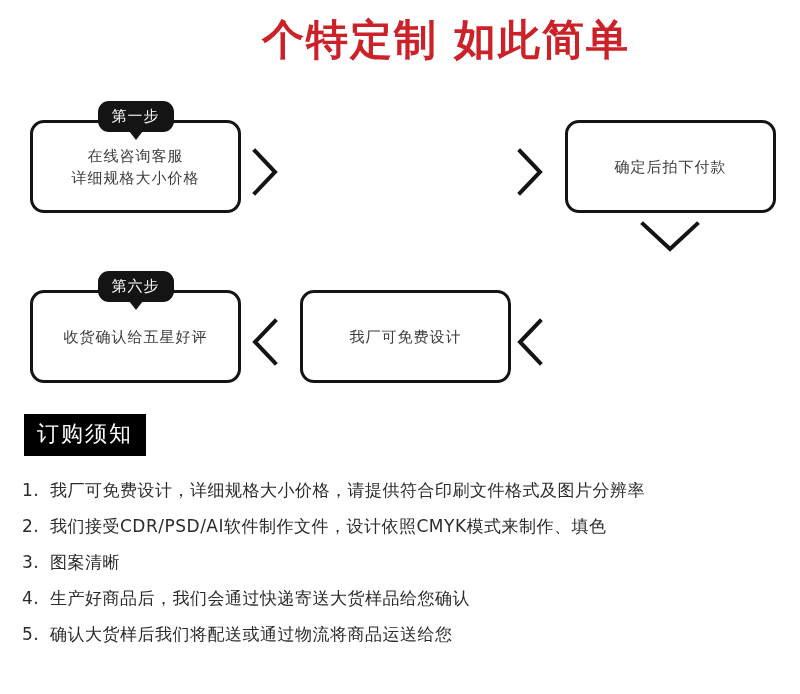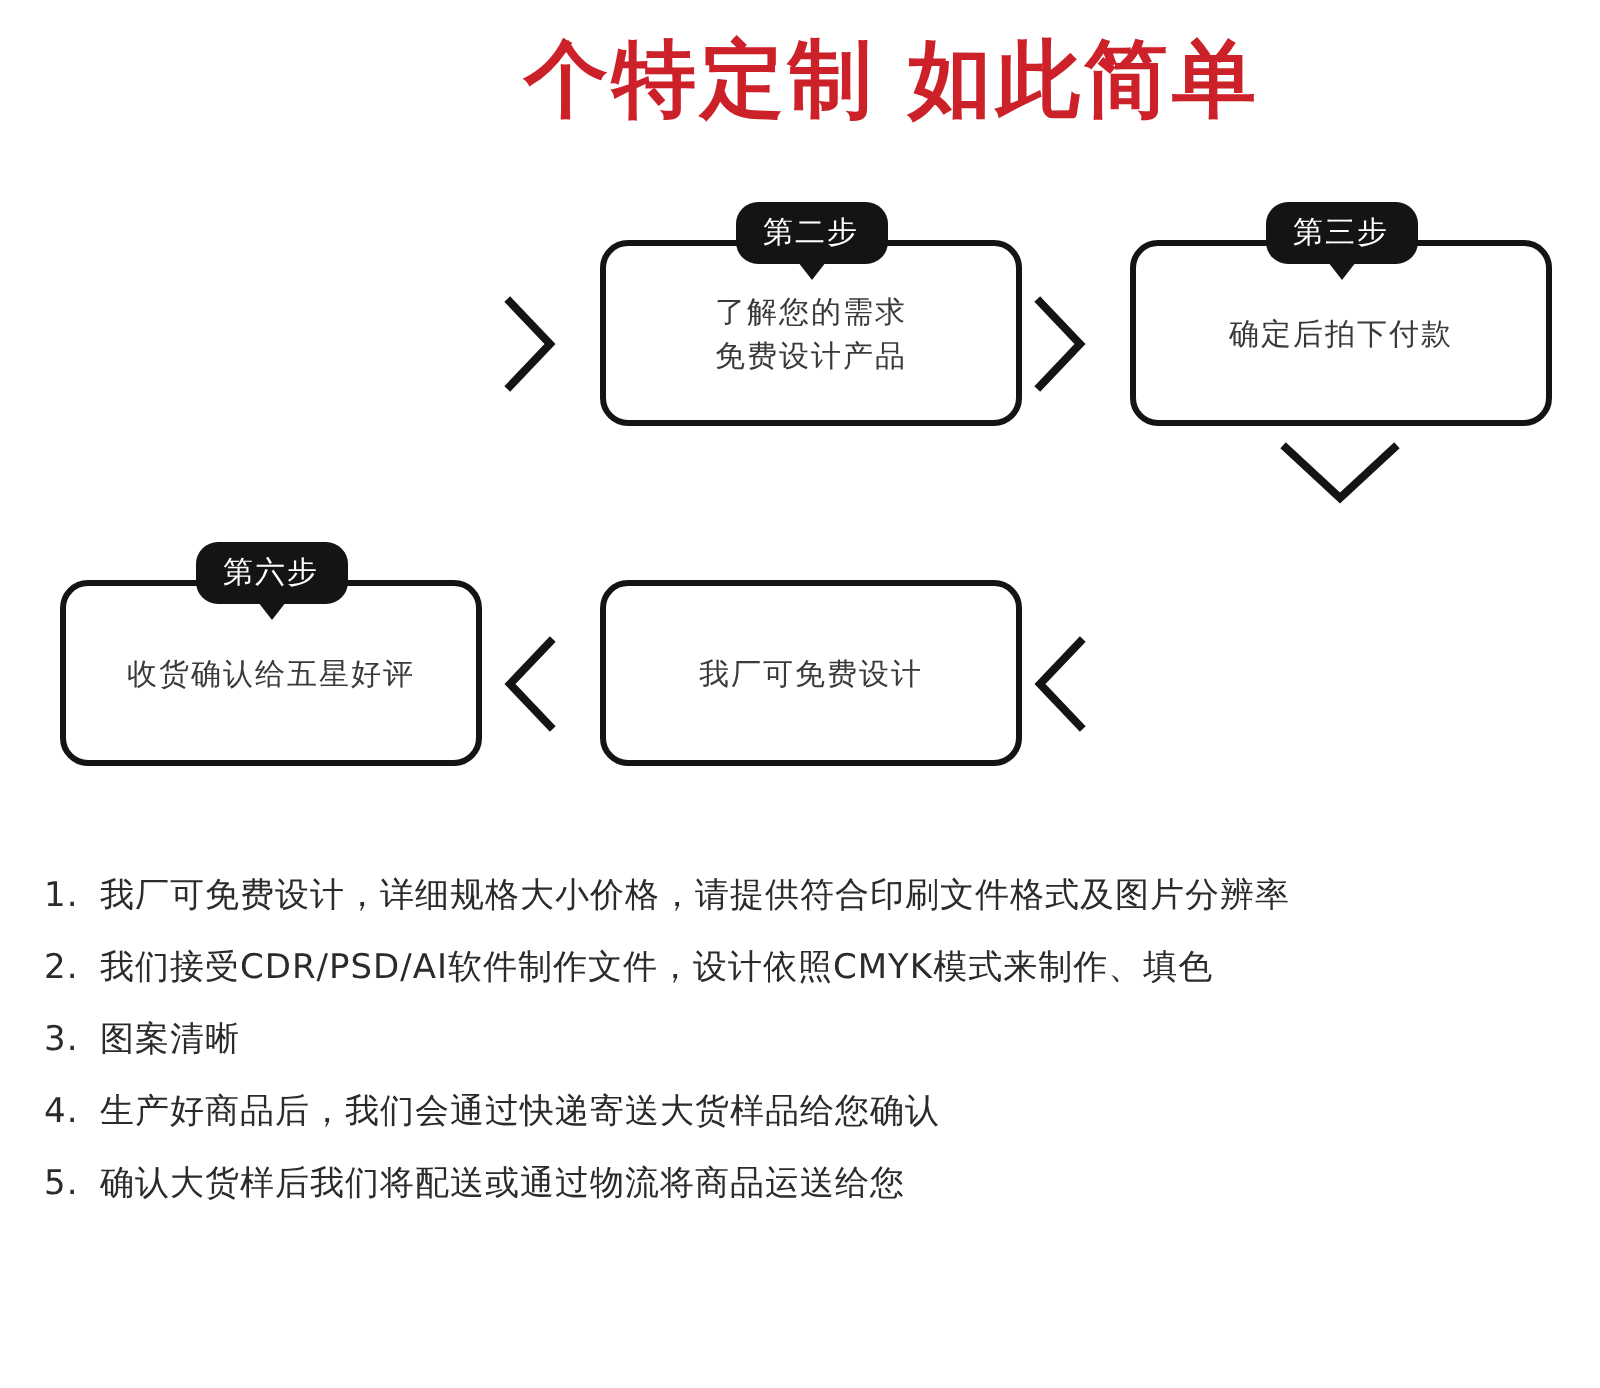--- a/index.html
+++ b/index.html
@@ -166,43 +166,42 @@
 <body>
 
 <div class="title">
   <span>个特定制</span><span class="gap"></span><span>如此简单</span>
 </div>
 
 <div class="flow">
 
   <div class="row row-top">
 
+    <div class="step col-1">
+      <div class="badge">第一步</div>
+      <div class="step-text">
+        <span>在线咨询客服</span>
+        <span>详细规格大小价格</span>
+      </div>
+    </div>
 
     <div class="chev chev-h1">
       <svg width="34" height="52" viewBox="0 0 34 52">
         <polyline points="7,5 27,26 7,47" fill="none" stroke="#141414" stroke-width="4" stroke-linecap="square" stroke-linejoin="miter"></polyline>
       </svg>
     </div>
 
-    <div class="step col-2">
-      <div class="badge">第二步</div>
-      <div class="step-text">
-        <span>了解您的需求</span>
-        <span>免费设计产品</span>
-      </div>
-    </div>
 
     <div class="chev chev-h2">
       <svg width="34" height="52" viewBox="0 0 34 52">
         <polyline points="7,5 27,26 7,47" fill="none" stroke="#141414" stroke-width="4" stroke-linecap="square" stroke-linejoin="miter"></polyline>
       </svg>
     </div>
 
     <div class="step col-3">
-      <div class="badge">第三步</div>
       <div class="step-text">
         <span>确定后拍下付款</span>
       </div>
     </div>
 
   </div>
 
   <div class="chev chev-d">
     <svg width="66" height="38" viewBox="0 0 66 38">
       <polyline points="6,6 33,31 60,6" fill="none" stroke="#141414" stroke-width="4" stroke-linecap="square" stroke-linejoin="miter"></polyline>
@@ -234,20 +233,21 @@
       <svg width="34" height="52" viewBox="0 0 34 52">
         <polyline points="27,5 7,26 27,47" fill="none" stroke="#141414" stroke-width="4" stroke-linecap="square" stroke-linejoin="miter"></polyline>
       </svg>
     </div>
 
 
   </div>
 </div>
 
 <div class="notice">
+  <div class="notice-header">订购须知</div>
 
   <ul class="notice-list">
     <li>
       <span class="li-num">1.</span>
       <span class="li-text">我厂可免费设计，详细规格大小价格，请提供符合印刷文件格式及图片分辨率</span>
     </li>
     <li>
       <span class="li-num">2.</span>
       <span class="li-text">我们接受CDR/PSD/AI软件制作文件，设计依照CMYK模式来制作、填色</span>
     </li>

